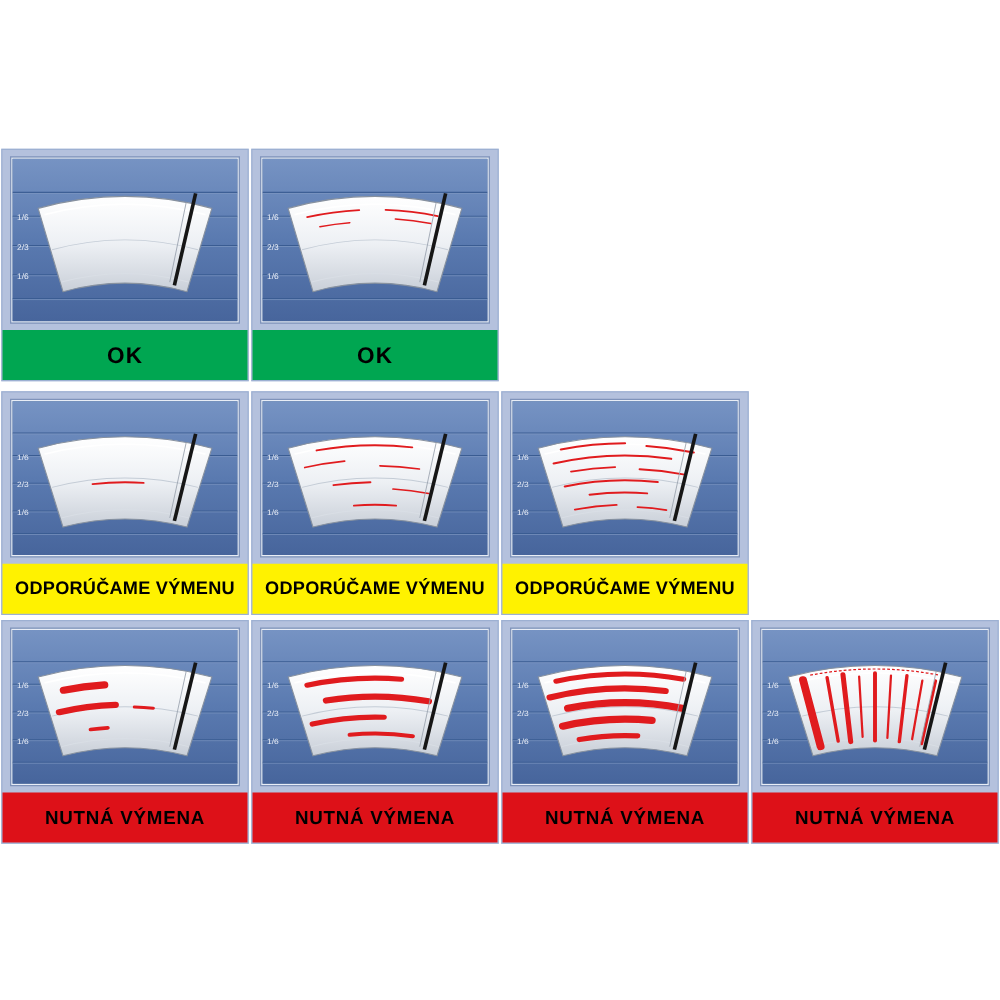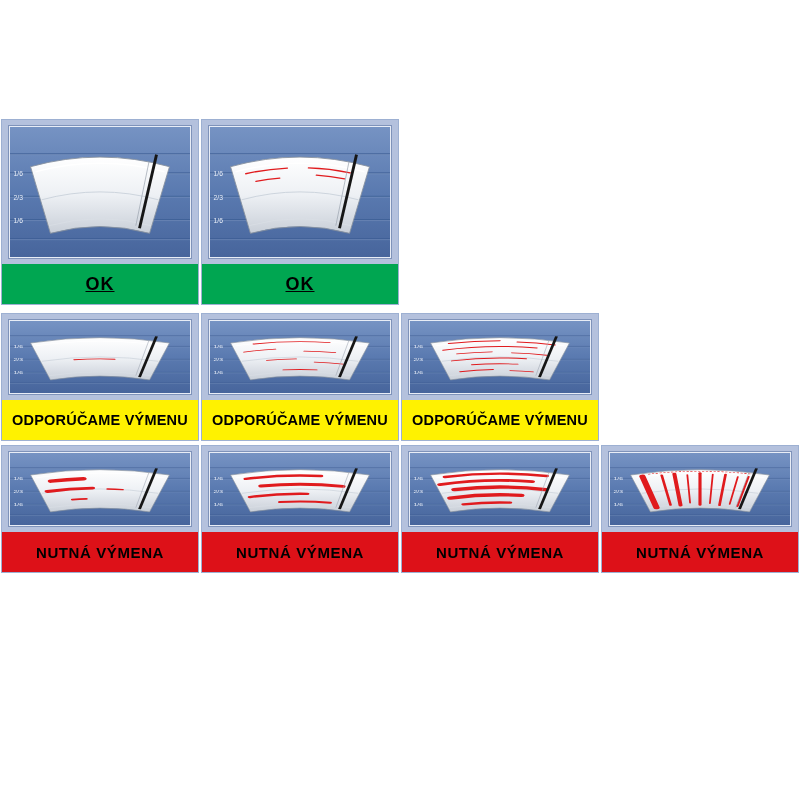--- a/index.html
+++ b/index.html
@@ -4,27 +4,27 @@
 <style>
   html,body{margin:0;padding:0;}
   .page{position:relative;width:800px;height:800px;background:#ffffff;overflow:hidden;
         font-family:"Liberation Sans",sans-serif;}
   .grid{position:absolute;top:119px;left:1px;}
   .row{display:flex;gap:2px;margin-bottom:8px;}
   .row-1{margin-bottom:4px;}
   .cell{width:198px;display:flex;flex-direction:column;background:#b4c1dd;
         border:1px solid #9db0d2;box-sizing:border-box;}
   .row-0 .cell{height:186px;}
-  .row-1 .cell,.row-2 .cell{height:128px;}
+  .row-1 .cell,.row-2 .cell{height:179px;}
   .shot{flex:1;padding:6px 7px;min-height:0;}
   svg.screen{display:block;width:100%;height:100%;border:1px solid #e8edf6;
              box-shadow:0 0 0 1px #7f93ba;box-sizing:border-box;background:#52719f;}
   .band{height:40px;display:flex;align-items:center;justify-content:center;
         color:#000;font-weight:bold;}
-  .row-0 .band{font-size:18px;letter-spacing:1px;text-decoration:underline;}
+  .row-0 .band{font-size:18px;letter-spacing:1px;}
   .row-1 .band{font-size:14.5px;letter-spacing:0.2px;}
   .row-2 .band{font-size:15px;letter-spacing:0.6px;align-items:center;}
 </style>
 </head>
 <body>
 
 <svg width="0" height="0" style="position:absolute" aria-hidden="true">
   <defs>
     <linearGradient id="gScreen" x1="0" y1="0" x2="0" y2="1">
       <stop offset="0" stop-color="#7693c3"></stop>

